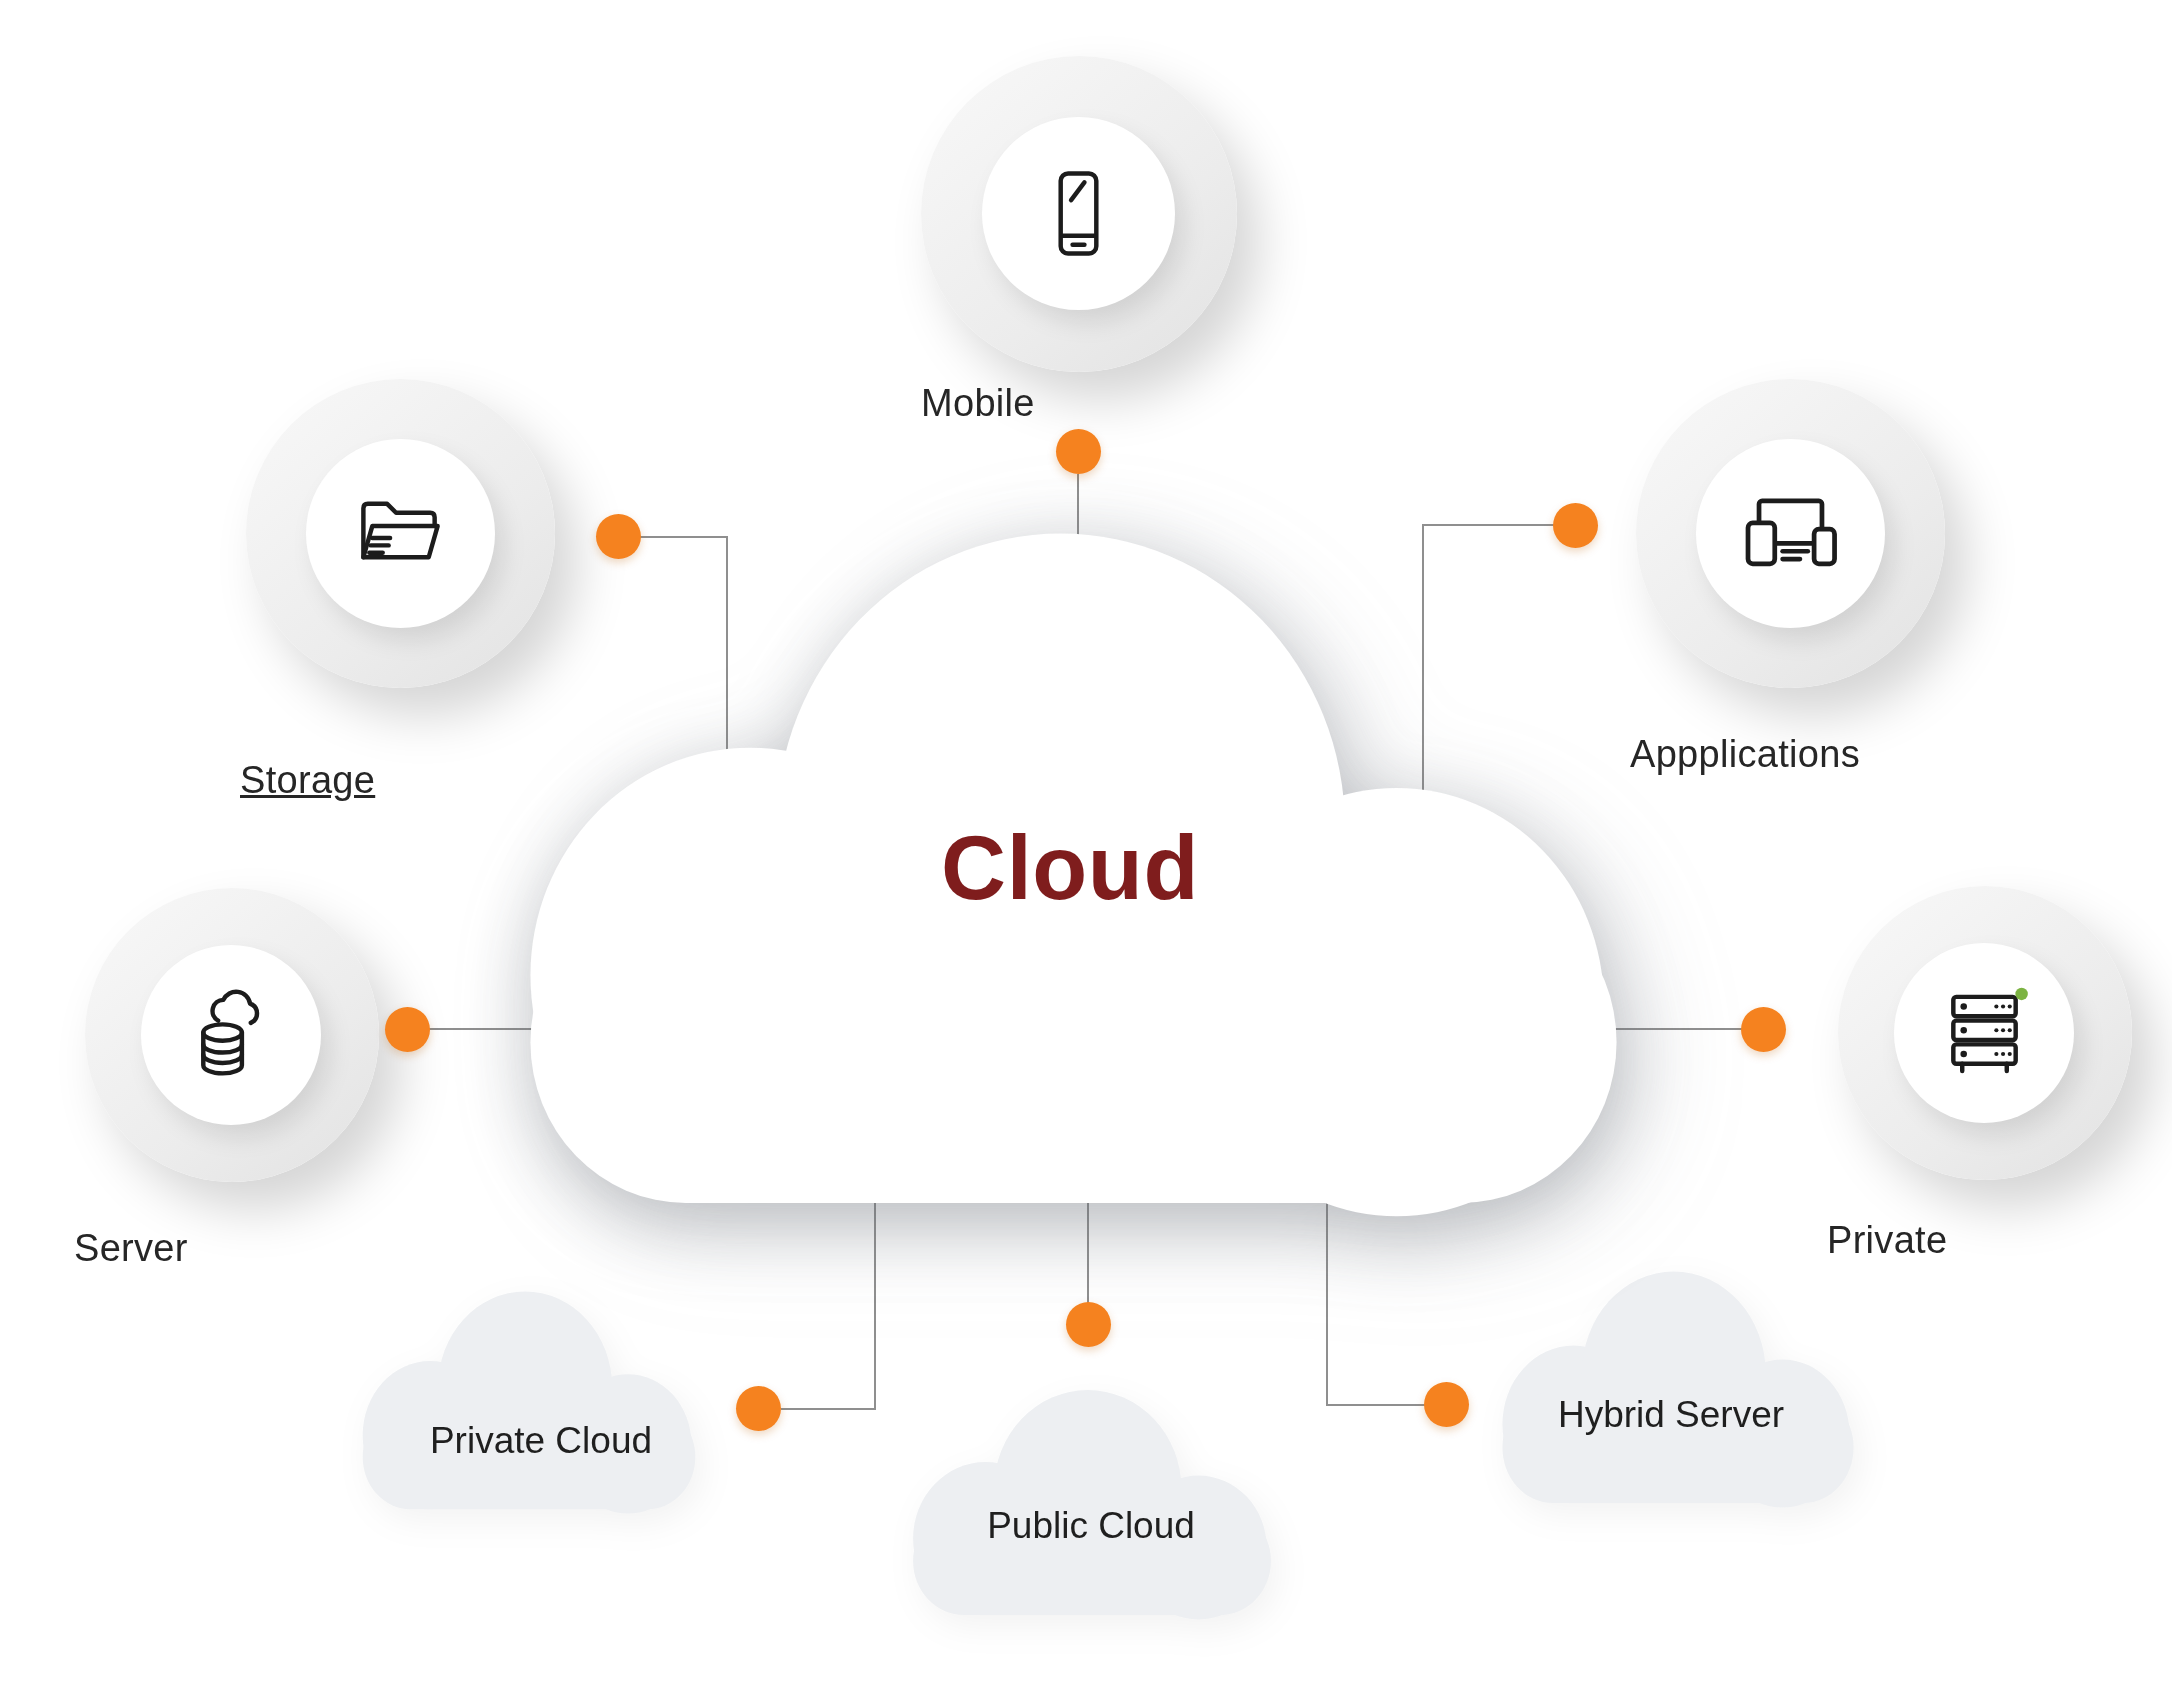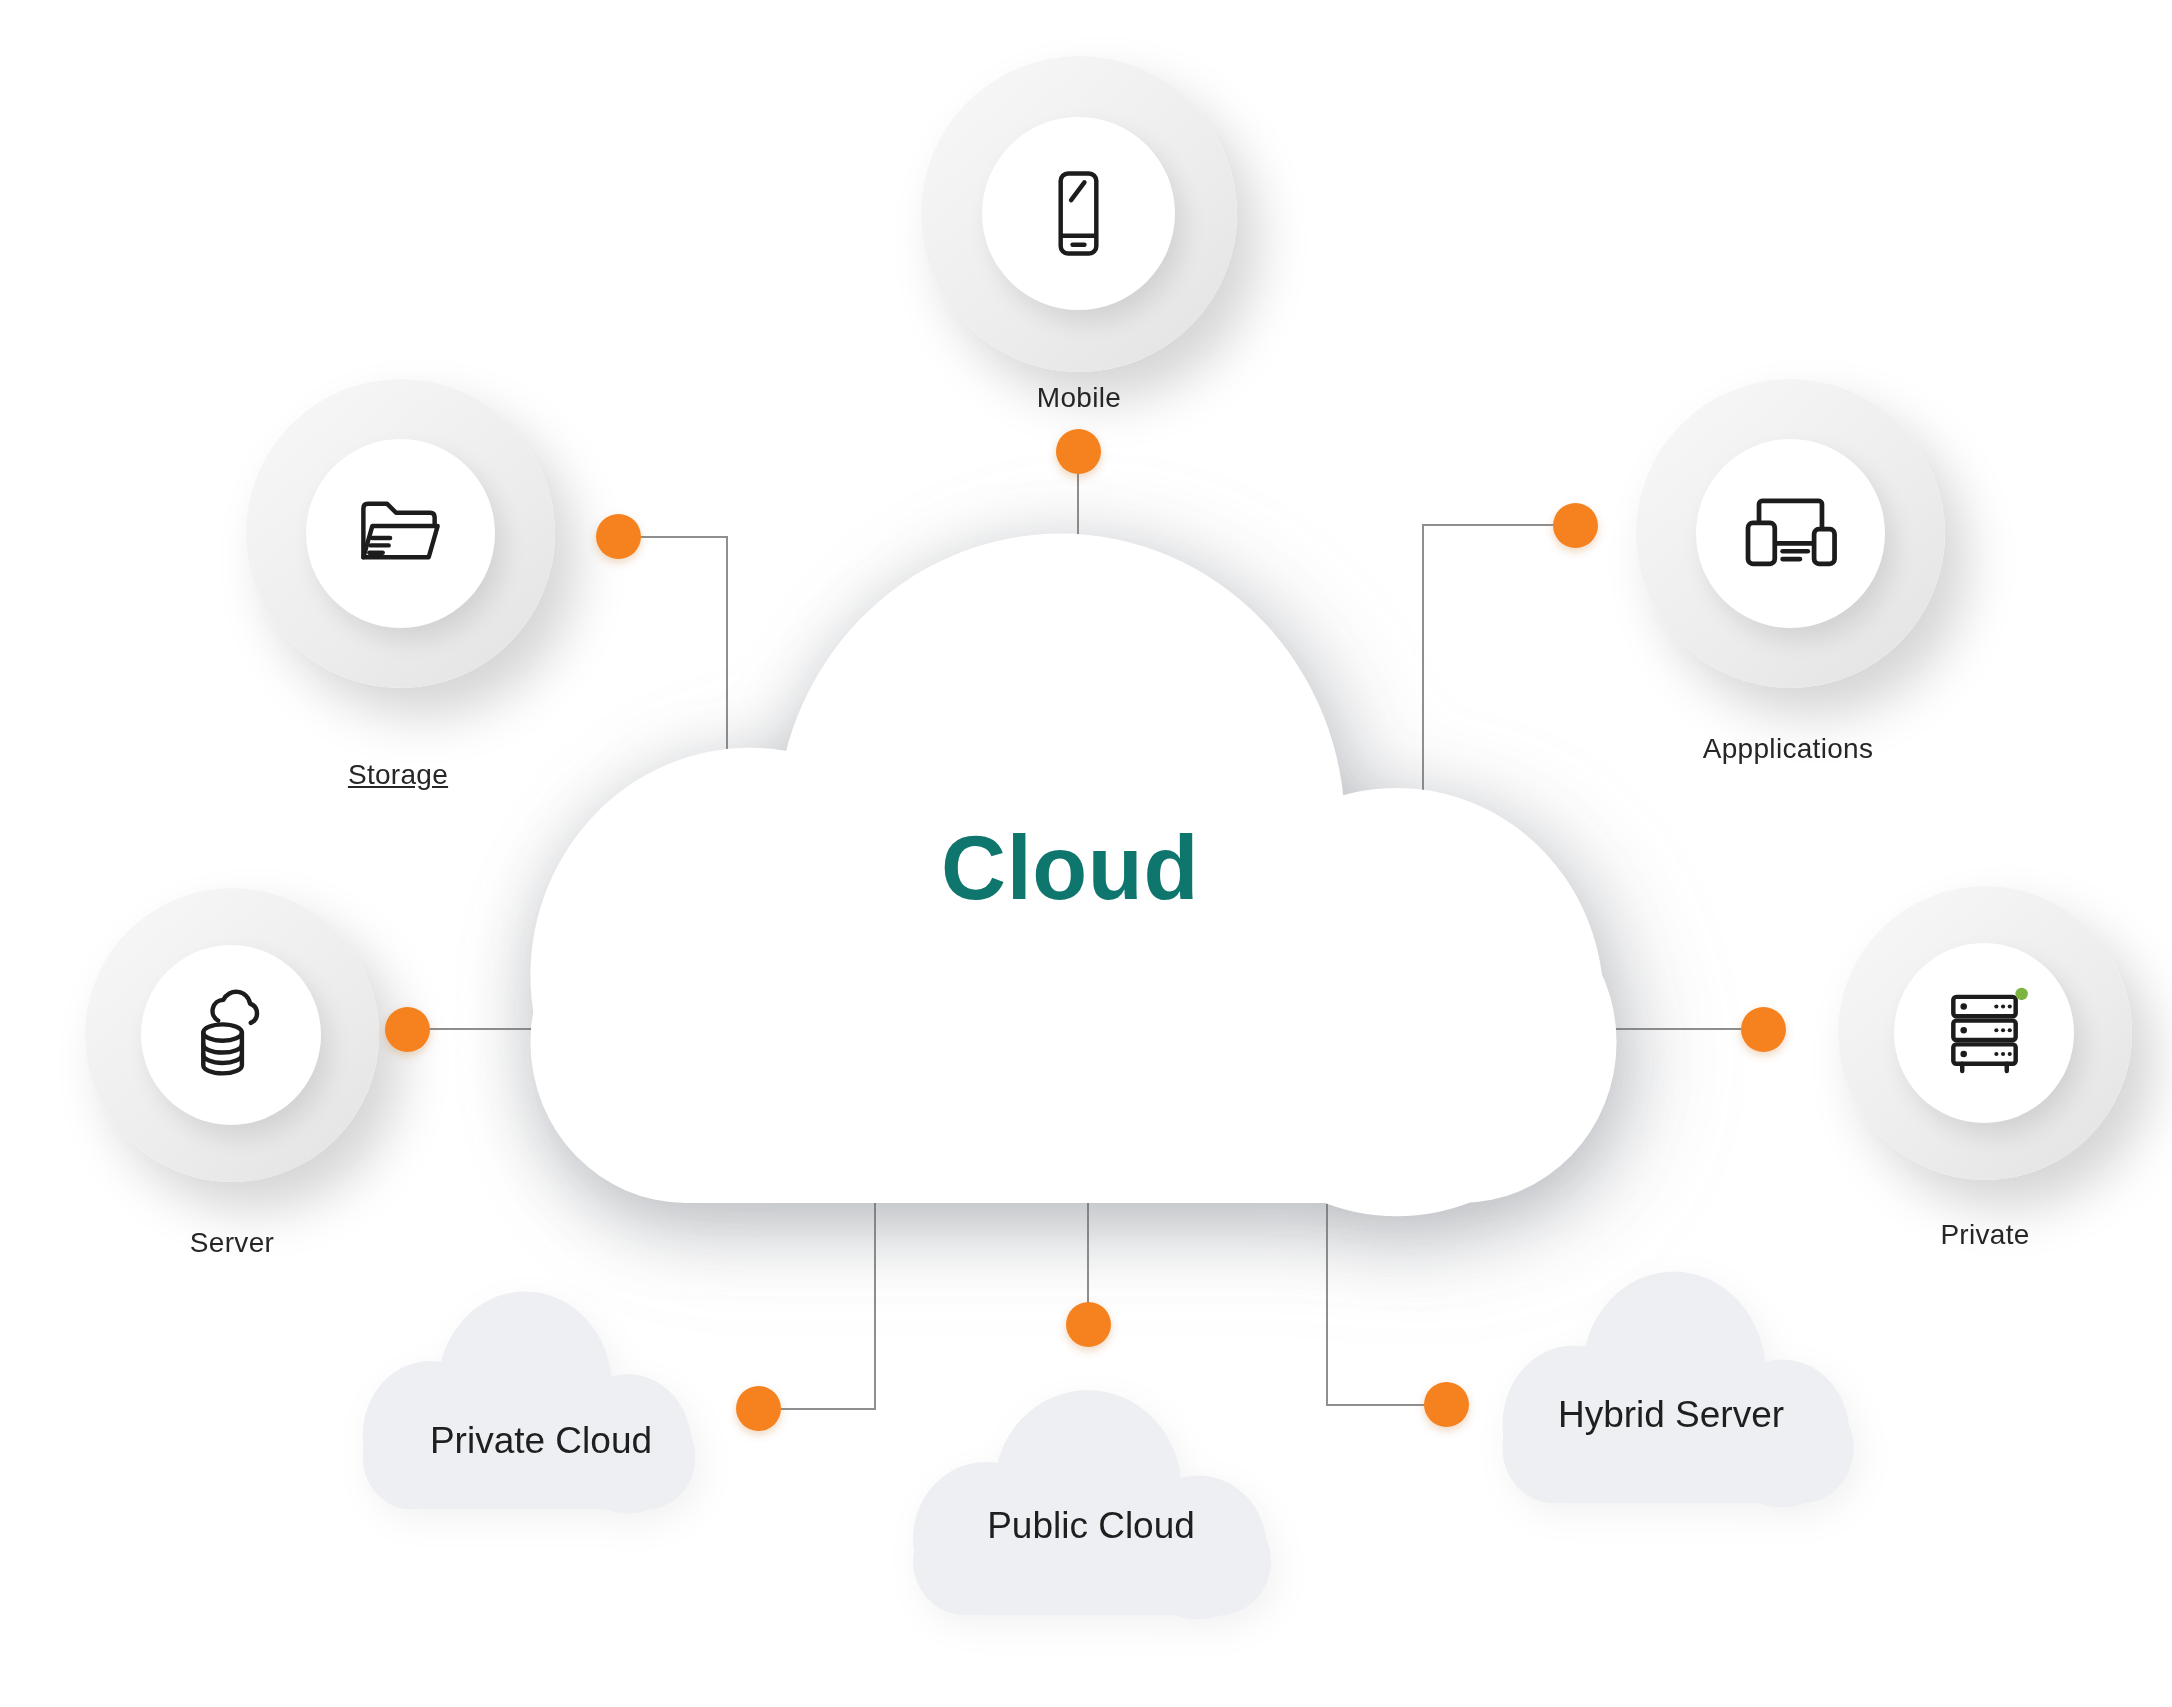--- a/index.html
+++ b/index.html
@@ -26,30 +26,30 @@
     background:linear-gradient(140deg,#f7f7f7 8%,#ececec 62%,#e2e2e2 100%);
     box-shadow:22px 28px 51px rgba(0,0,0,0.17);
   }
   .inner-circle{
     position:absolute;border-radius:50%;background:#ffffff;z-index:5;
     box-shadow:8.8px 12.6px 24px rgba(0,0,0,0.10);
   }
   .node-icon{position:absolute;z-index:6;}
   .node-icon .st{fill:none;stroke:#1c1c1c;stroke-width:3;stroke-linecap:round;stroke-linejoin:round;}
   .label{
-    position:absolute;z-index:7;width:316px;text-align:center;
-    font-size:28px;color:#262626;letter-spacing:0.3px;
+    position:absolute;z-index:7;width:316px;
+    font-size:38px;color:#262626;letter-spacing:0.3px;
   }
   .cloud-label{
     position:absolute;z-index:7;width:316px;text-align:center;
     font-size:37px;color:#1f1f1f;
   }
   .title{
     position:absolute;left:691px;top:811px;width:758px;z-index:5;
-    text-align:center;font-size:90px;font-weight:700;color:#0f766e;
+    text-align:center;font-size:90px;font-weight:700;color:#7f1d1d;
     line-height:1.28;letter-spacing:0.6px;
   }
 </style>
 </head>
 <body>
 
 <svg width="0" height="0" style="position:absolute">
   <defs>
     <g id="cloud-shape">
       <circle cx="50" cy="74" r="34"></circle>

